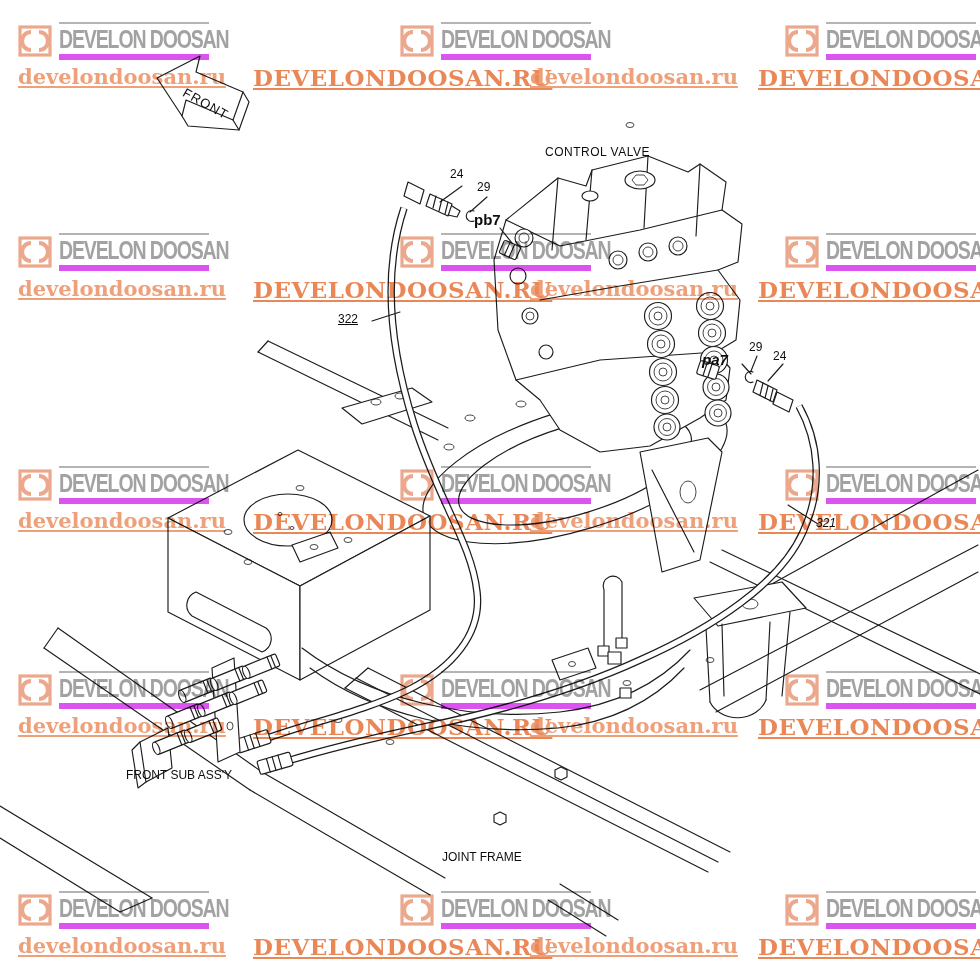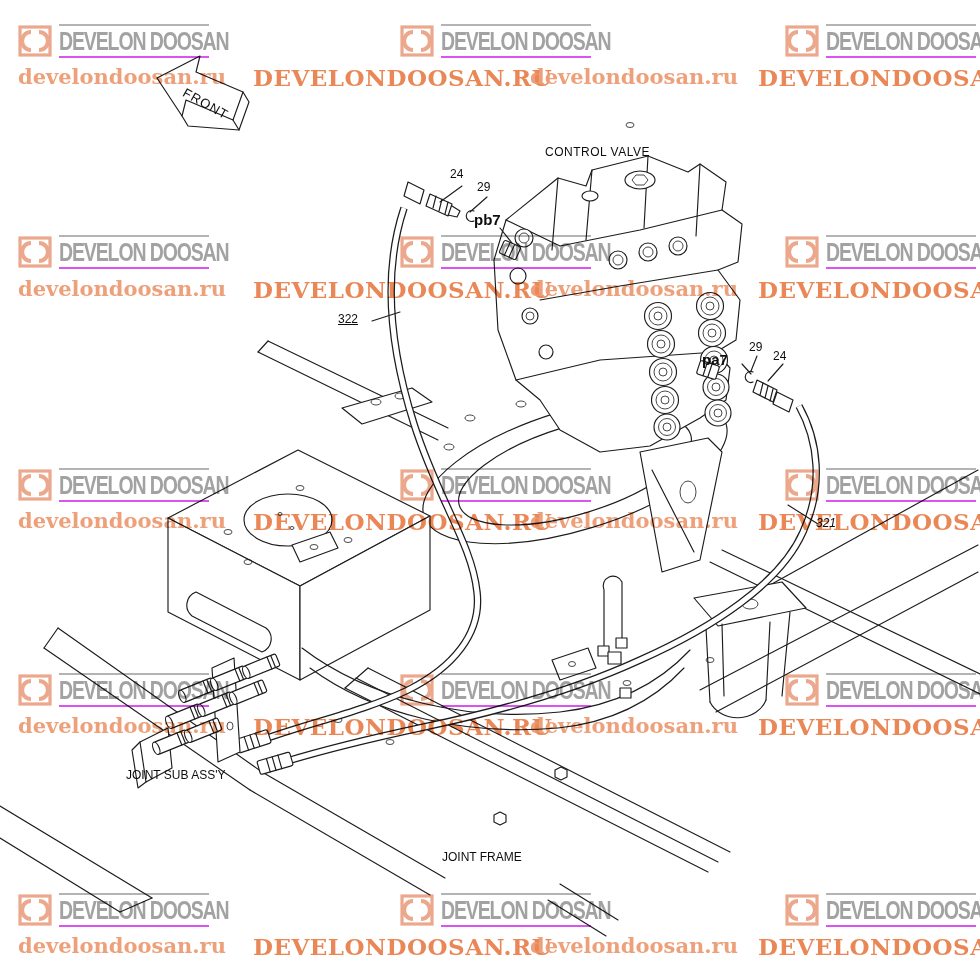--- a/index.html
+++ b/index.html
@@ -7,27 +7,27 @@
        font-family:"Liberation Sans",sans-serif;}
 
   
   #diagram-layer{position:absolute;left:0;top:0;width:980px;height:980px;}
   #label-layer{position:absolute;left:0;top:0;width:980px;height:980px;pointer-events:none;}
   #wm-layer{position:absolute;left:0;top:0;width:980px;height:980px;
             mix-blend-mode:multiply;pointer-events:none;}
 
   
   .wm-logo{position:absolute;display:flex;align-items:center;gap:7px;height:38px;opacity:.92;}
-  .wm-brand-wrap{border-top:2px solid #aeaeae;border-bottom:2px solid #d946ef;
+  .wm-brand-wrap{border-top:2px solid #aeaeae;border-bottom:6px solid #d946ef;
                  width:150px;height:30px;display:flex;align-items:center;overflow:visible;}
   .wm-brand{font-weight:bold;font-size:26px;line-height:1;color:#9b9b9b;
             letter-spacing:-1.5px;white-space:nowrap;transform:scaleX(.75);
             transform-origin:left center;}
   .wm-url{position:absolute;font-family:"DejaVu Serif",serif;font-weight:bold;
-          white-space:nowrap;opacity:.95;}
+          white-space:nowrap;opacity:.95;text-decoration:underline;}
   .wm-url.lower{font-size:21px;color:#ec9b72;}
   .wm-url.upper{font-size:23px;color:#e8814f;letter-spacing:.5px;}
 
   
   .dlabel{position:absolute;color:#0d0d0d;font-size:12px;white-space:nowrap;}
   .dlabel.bold{font-weight:bold;font-size:15px;}
   #front-label{transform:rotate(29deg);transform-origin:left center;font-size:13px;letter-spacing:1px;}
   svg .ln{fill:none;stroke:#1c1c1c;stroke-width:1.15;stroke-linecap:round;stroke-linejoin:round;}
   svg .fw{fill:#ffffff;stroke:#1c1c1c;stroke-width:1.15;stroke-linejoin:round;}
   svg .thin{fill:none;stroke:#1c1c1c;stroke-width:.8;}
@@ -299,28 +299,28 @@
     <path d="M757,356 L751,371"></path>
     <path d="M783,364 L768,381"></path>
     <path d="M818,524 L788,505"></path>
   </g>
 </svg>
 </div>
 
 <div id="label-layer">
   <div class="dlabel" id="front-label" style="left:184px;top:84px;">FRONT</div>
   <div class="dlabel" style="left:545px;top:145px;letter-spacing:.5px;">CONTROL VALVE</div>
-  <div class="dlabel" style="left:126px;top:768px;">JOINT SUB ASS'Y</div>
+  <div class="dlabel" style="left:126px;top:768px;">FRONT SUB ASS'Y</div>
   <div class="dlabel" style="left:442px;top:850px;">JOINT FRAME</div>
 
   <div class="dlabel" style="left:450px;top:167px;">24</div>
   <div class="dlabel" style="left:477px;top:180px;">29</div>
   <div class="dlabel bold" style="left:474px;top:211px;">pb7</div>
   <div class="dlabel" style="left:338px;top:312px;text-decoration:underline;">322</div>
-  <div class="dlabel bold" style="left:702px;top:351px;">pa7</div>
+  <div class="dlabel bold" style="left:702px;top:351px;font-style:italic;">pa7</div>
   <div class="dlabel" style="left:749px;top:340px;">29</div>
   <div class="dlabel" style="left:773px;top:349px;">24</div>
   <div class="dlabel" style="left:816px;top:516px;font-style:italic;">321</div>
 </div>
 
 <div id="wm-layer">
     <div class="wm-logo" style="left: 18px; top: 22px;">
       <svg width="34" height="32" viewBox="0 0 34 32">
         <rect x="2" y="2" width="30" height="28" fill="none" stroke="#eba183" stroke-width="3.2"></rect>
         <path d="M13,7 a9,9 0 1 0 0,18" fill="none" stroke="#eba183" stroke-width="4.2"></path>

